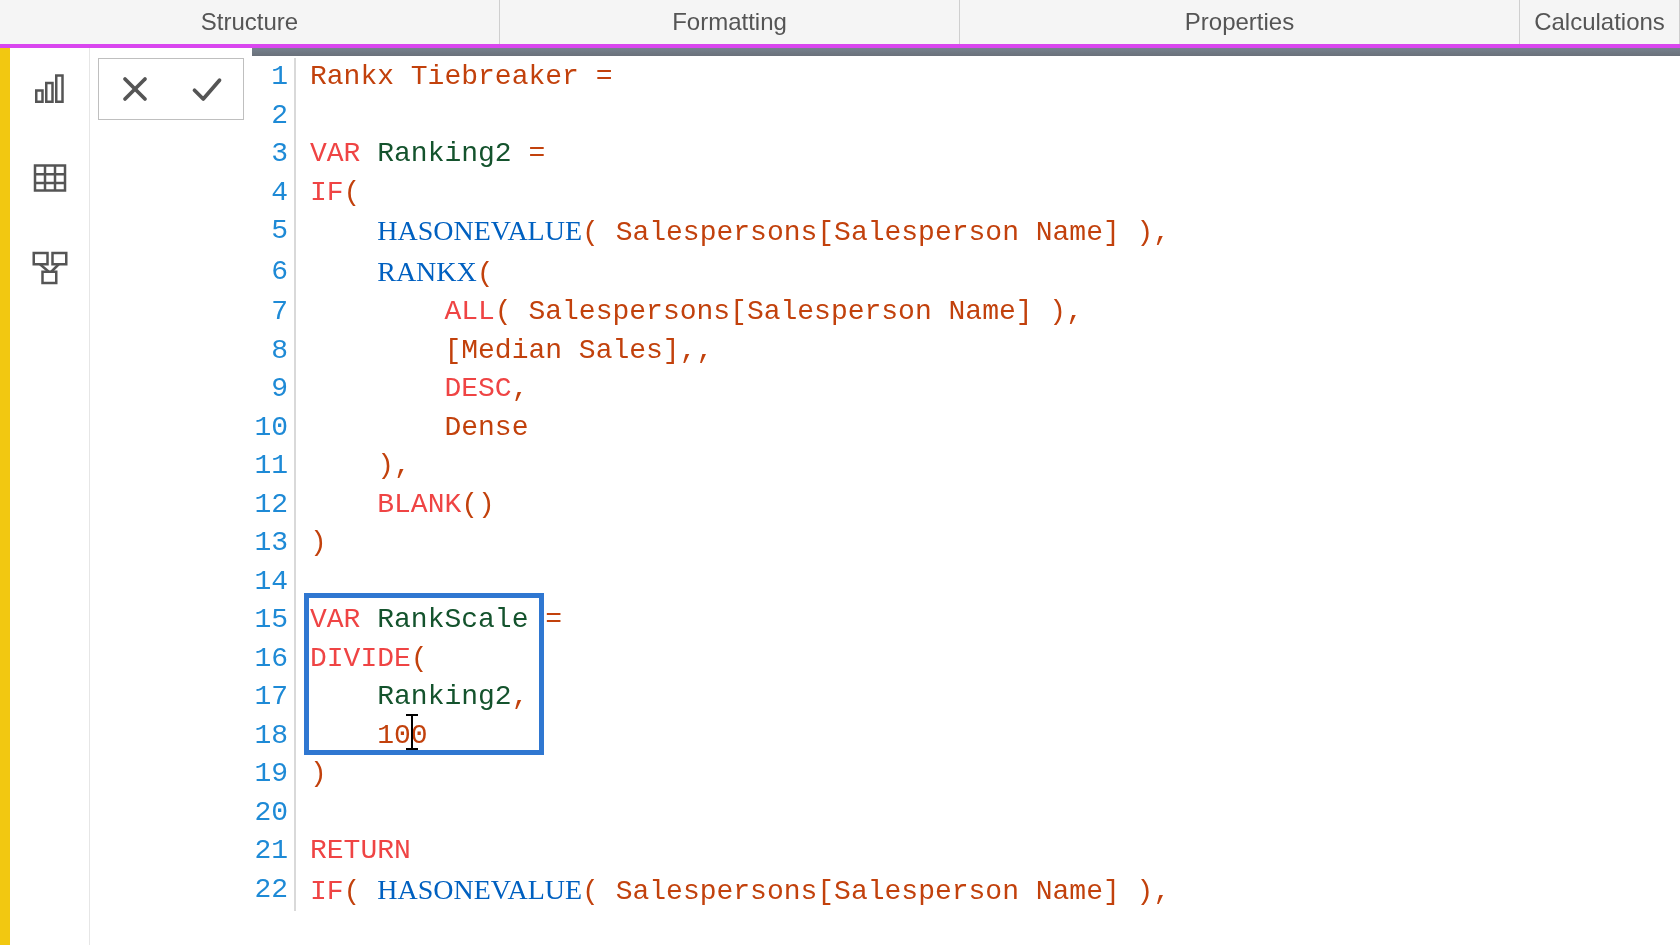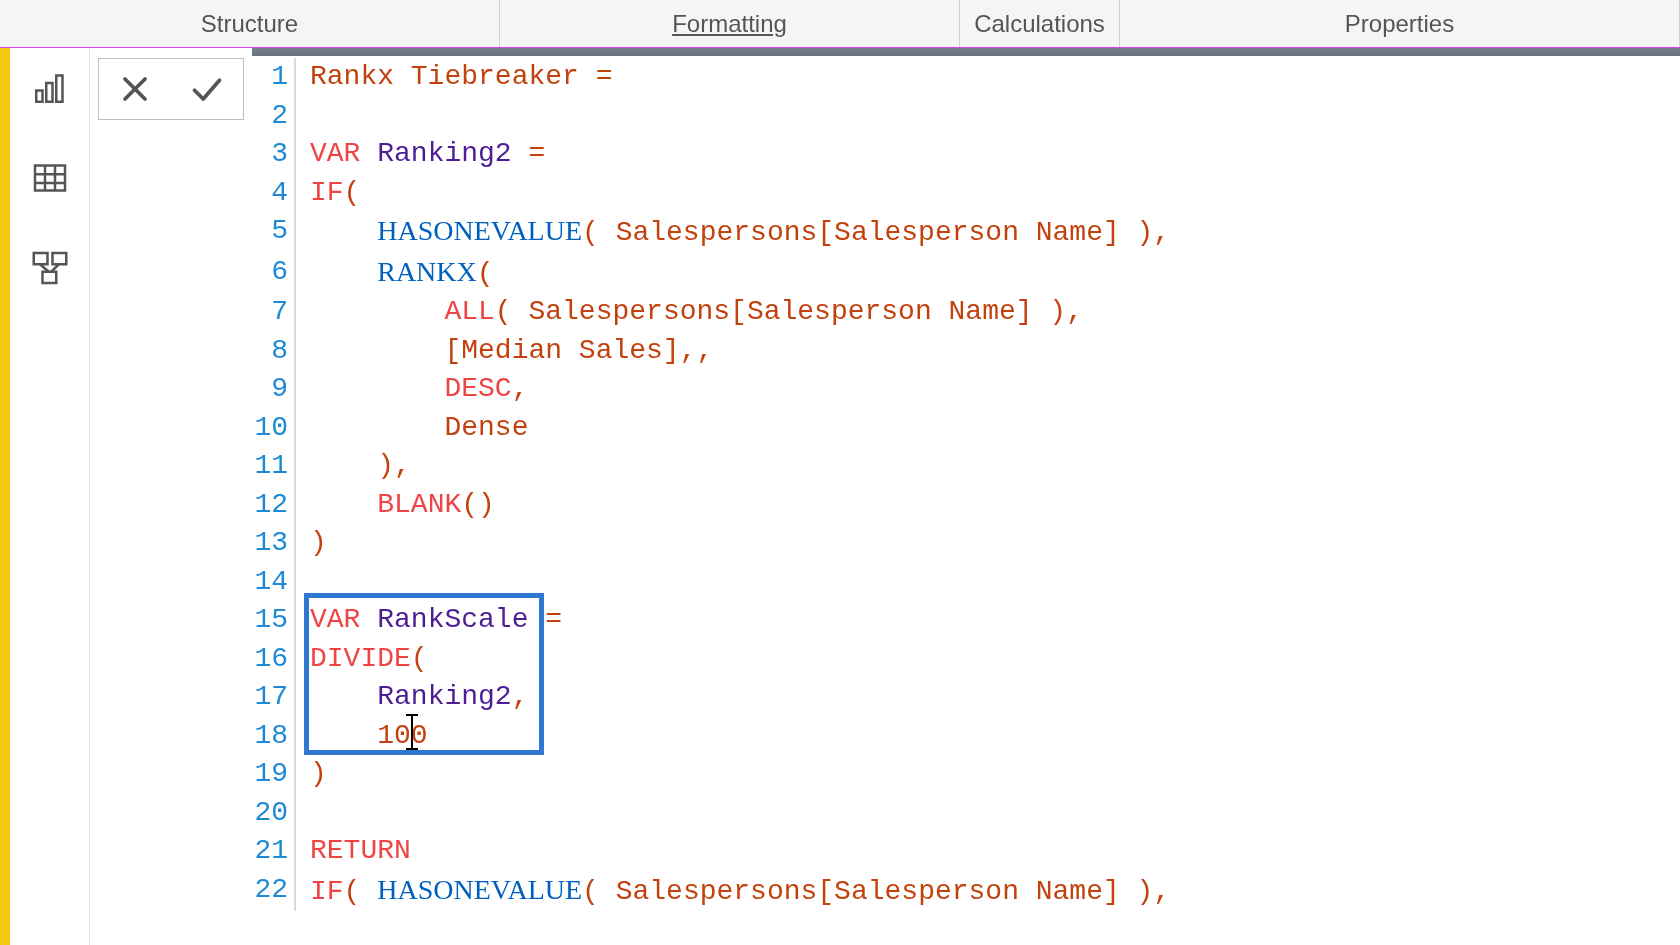--- a/index.html
+++ b/index.html
@@ -9,35 +9,35 @@
     width: 1680px;
     height: 945px;
     overflow: hidden;
     position: relative;
   }
 
   
   .top-tabs {
     display: flex;
     height: 48px;
-    border-bottom: 1px solid #d946ef;
+    border-bottom: 4px solid #d946ef;
     background: #f5f5f5;
   }
   .top-tab {
     flex: 0 0 auto;
     display: flex;
     align-items: center;
     justify-content: center;
     font-size: 24px;
     color: #555;
     border-right: 1px solid #cfcfcf;
     background: #f5f5f5;
   }
   .tab-structure { width: 500px; }
-  .tab-formatting { width: 460px; text-decoration: underline; }
+  .tab-formatting { width: 460px; }
   .tab-properties { width: 560px; }
   .tab-calc { flex: 1; }
 
   
   .workspace {
     display: flex;
     height: calc(945px - 48px);
   }
 
   
@@ -125,21 +125,21 @@
   }
   .gutter-border {
     width: 2px;
     background: #d9d9d9;
     margin-right: 14px;
   }
   .code { flex: 1; }
 
   .kw   { color: #ef4444; }   
   .fn   { color: #0060c0; font-family: Liberation Serif, serif; }   
-  .var  { color: #4c1d95; }   
+  .var  { color: #14532d; }   
   .meas { color: #c2410c; }   
   .txt  { color: #c2410c; }
 
   
   .hl-box {
     position: absolute;
     border: 5px solid #2f77d1;
     pointer-events: none;
   }
 
@@ -160,22 +160,22 @@
   }
   .caret::before { top: -1px; }
   .caret::after  { bottom: -1px; }
 </style>
 </head>
 <body>
 
 <div class="top-tabs">
   <div class="top-tab tab-structure">Structure</div>
   <div class="top-tab tab-formatting">Formatting</div>
+  <div class="top-tab tab-properties">Properties</div>
   <div class="top-tab tab-calc">Calculations</div>
-  <div class="top-tab tab-properties">Properties</div>
 </div>
 
 <div class="workspace">
   <div class="accent-edge"></div>
 
   <div class="nav-rail">
     <div class="nav-icon">
       <svg viewBox="0 0 32 32" fill="none" stroke="#555" stroke-width="2">
         <rect x="5" y="18" width="5" height="9"></rect>
         <rect x="13" y="12" width="5" height="15"></rect>

